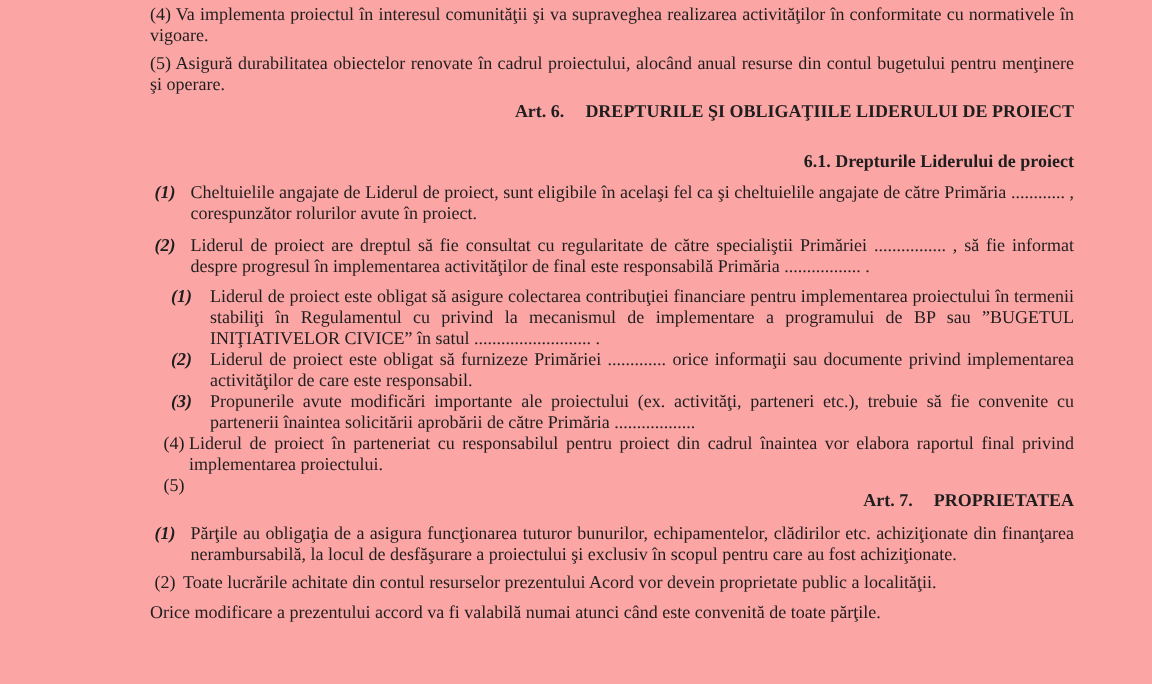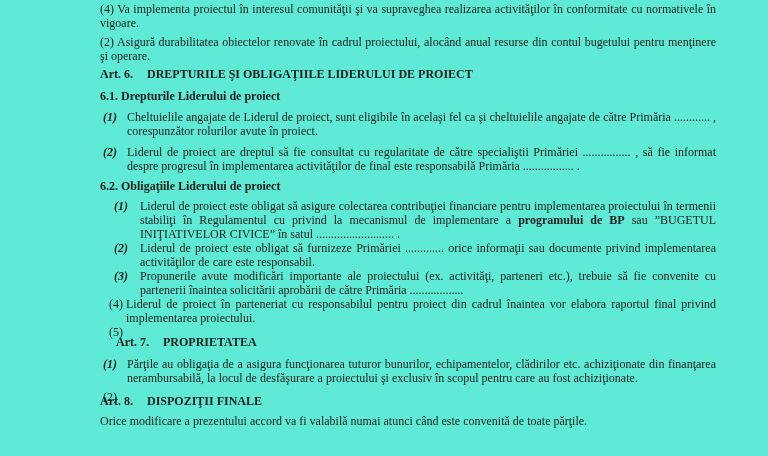--- a/index.html
+++ b/index.html
@@ -14,40 +14,40 @@
     font-family: "Liberation Serif", serif;
     font-size: 12px;
     line-height: 14px;
     color: #1e1e1e;
   }
   .page {
     box-sizing: border-box;
     width: 768px;
     height: 456px;
     padding: 2px 52px 0 100px;
-    background: #5eead4;
+    background: #fca5a5;
     overflow: hidden;
   }
   .para {
     margin: 0;
     text-align: justify;
   }
   .para.sp { margin-top: 5px; }
   .heading {
     margin: 0;
     font-weight: bold;
-    text-align: left;
+    text-align: right;
     white-space: nowrap;
   }
   .heading .art-label {
     display: inline-block;
     margin-right: 14px;
   }
   .h-art6 { margin-top: 4px; }
-  .h-61  { margin-top: 8px; }
+  .h-61  { margin-top: 19px; }
   .h-62  { margin-top: 6px; }
   .h-art7 { margin-top: 10px; margin-left: 16px; }
   .h-art8 { margin-top: 9px; }
   .li {
     position: relative;
     margin: 0;
     text-align: justify;
   }
   .li .marker {
     position: absolute;
@@ -75,46 +75,45 @@
   }
   
   .li.style-d {
     margin-left: 3px;
     padding-left: 19px;
   }
   .mt6  { margin-top: 6px; }
   .mt7  { margin-top: 7px; }
   .mt8  { margin-top: 8px; }
   .mt5  { margin-top: 5px; }
-  .bold { font-weight: bold; }
+  .bold { font-weight: normal; }
 </style>
 </head>
 <body>
 
 <div class="page">
 
   <p class="para">(4) Va implementa proiectul în interesul comunităţii şi va supraveghea realizarea activităţilor în conformitate cu normativele în vigoare.</p>
 
-  <p class="para sp">(2) Asigură durabilitatea obiectelor renovate în cadrul proiectului, alocând anual resurse din contul bugetului pentru menţinere şi operare.</p>
+  <p class="para sp">(5) Asigură durabilitatea obiectelor renovate în cadrul proiectului, alocând anual resurse din contul bugetului pentru menţinere şi operare.</p>
 
   <p class="heading h-art6">
     <span class="art-label">Art. 6.</span><span>DREPTURILE ŞI OBLIGAŢIILE LIDERULUI DE PROIECT</span>
   </p>
 
   <p class="heading h-61">6.1. Drepturile Liderului de proiect</p>
 
   <div class="li style-a mt7">
     <span class="marker ital">(1)</span><span>Cheltuielile angajate de Liderul de proiect, sunt eligibile în acelaşi fel ca şi cheltuielile angajate de către Primăria ............ , corespunzător rolurilor avute în proiect.</span>
   </div>
 
   <div class="li style-a mt7">
     <span class="marker ital">(2)</span><span>Liderul de proiect are dreptul să fie consultat cu regularitate de către specialiştii Primăriei ................ , să fie informat despre progresul în implementarea activităţilor de final este responsabilă Primăria ................. .</span>
   </div>
 
-  <p class="heading h-62">6.2. Obligaţiile Liderului de proiect</p>
 
   <div class="li style-b mt6">
     <span class="marker ital">(1)</span><span>Liderul de proiect este obligat să asigure colectarea contribuţiei financiare pentru implementarea proiectului în termenii stabiliţi în Regulamentul cu privind la mecanismul de implementare a </span><span class="bold">programului de BP</span><span> sau ”BUGETUL INIŢIATIVELOR CIVICE” în satul .......................... .</span>
   </div>
 
   <div class="li style-b">
     <span class="marker ital">(2)</span><span>Liderul de proiect este obligat să furnizeze Primăriei ............. orice informaţii sau documente privind implementarea activităţilor de care este responsabil.</span>
   </div>
 
   <div class="li style-b">
@@ -131,22 +130,19 @@
 
   <p class="heading h-art7">
     <span class="art-label">Art. 7.</span><span>PROPRIETATEA</span>
   </p>
 
   <div class="li style-a mt8">
     <span class="marker ital">(1)</span><span>Părţile au obligaţia de a asigura funcţionarea tuturor bunurilor, echipamentelor, clădirilor etc. achiziţionate din finanţarea nerambursabilă, la locul de desfăşurare a proiectului şi exclusiv în scopul pentru care au fost achiziţionate.</span>
   </div>
 
   <div class="li style-d mt5">
-    <span class="marker">(2)</span>
+    <span class="marker">(2)</span><span>Toate lucrările achitate din contul resurselor prezentului Acord vor devein proprietate public a localităţii.</span>
   </div>
 
-  <p class="heading h-art8">
-    <span class="art-label">Art. 8.</span><span>DISPOZIŢII FINALE</span>
-  </p>
 
   <p class="para mt6">Orice modificare a prezentului accord va fi valabilă numai atunci când este convenită de toate părţile.</p>
 
 </div>
 
 </body></html>

